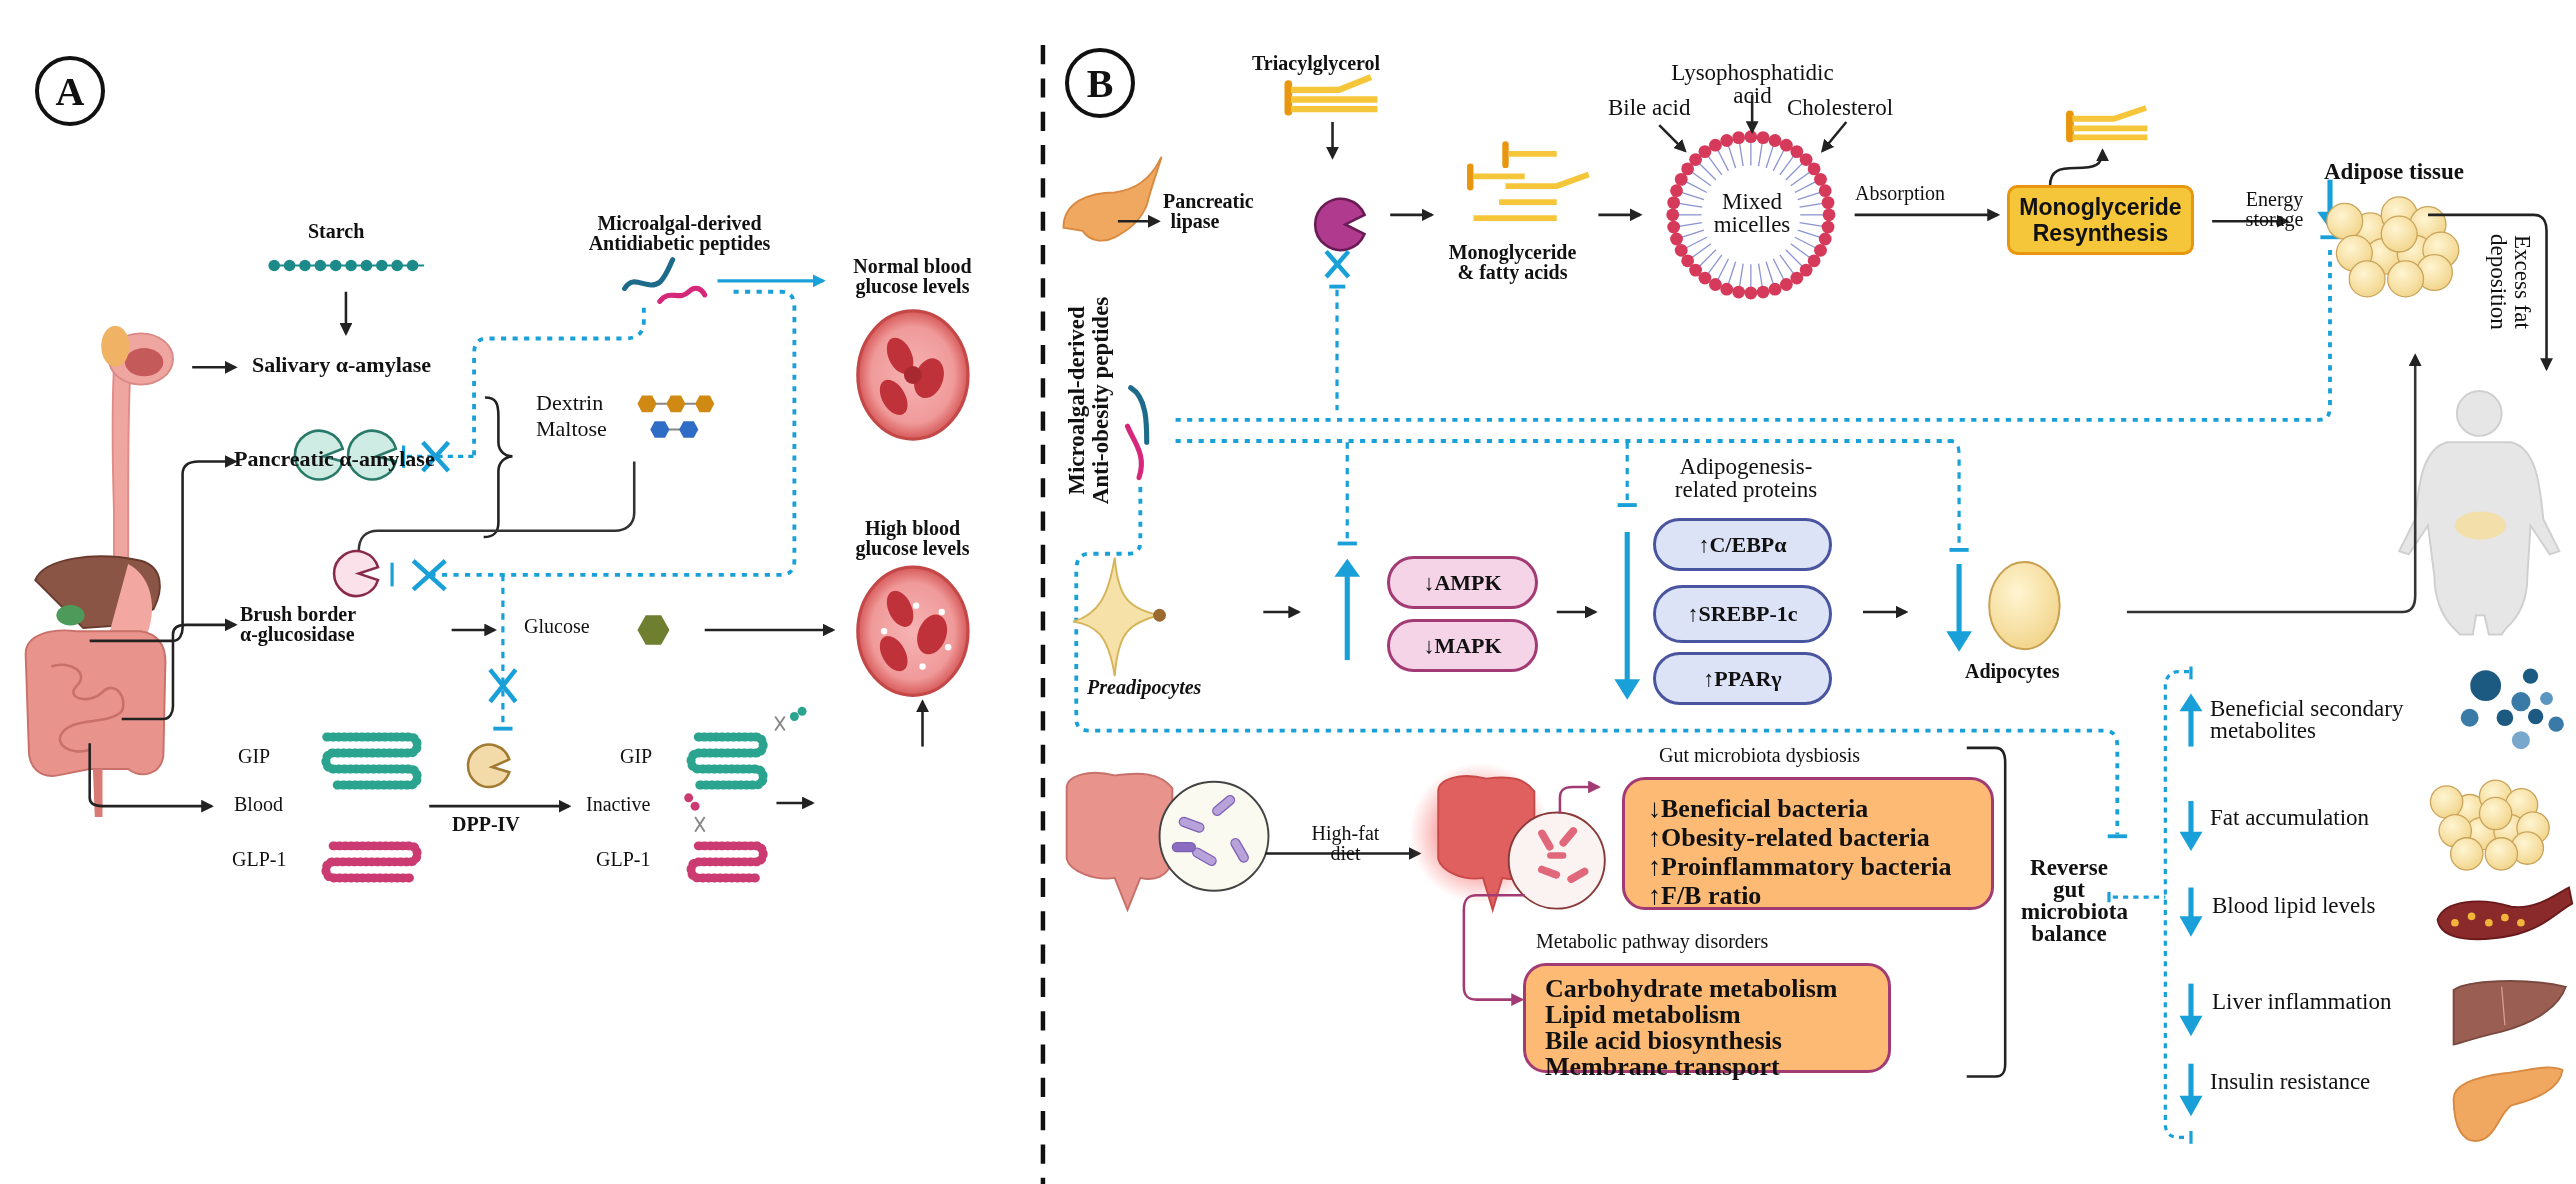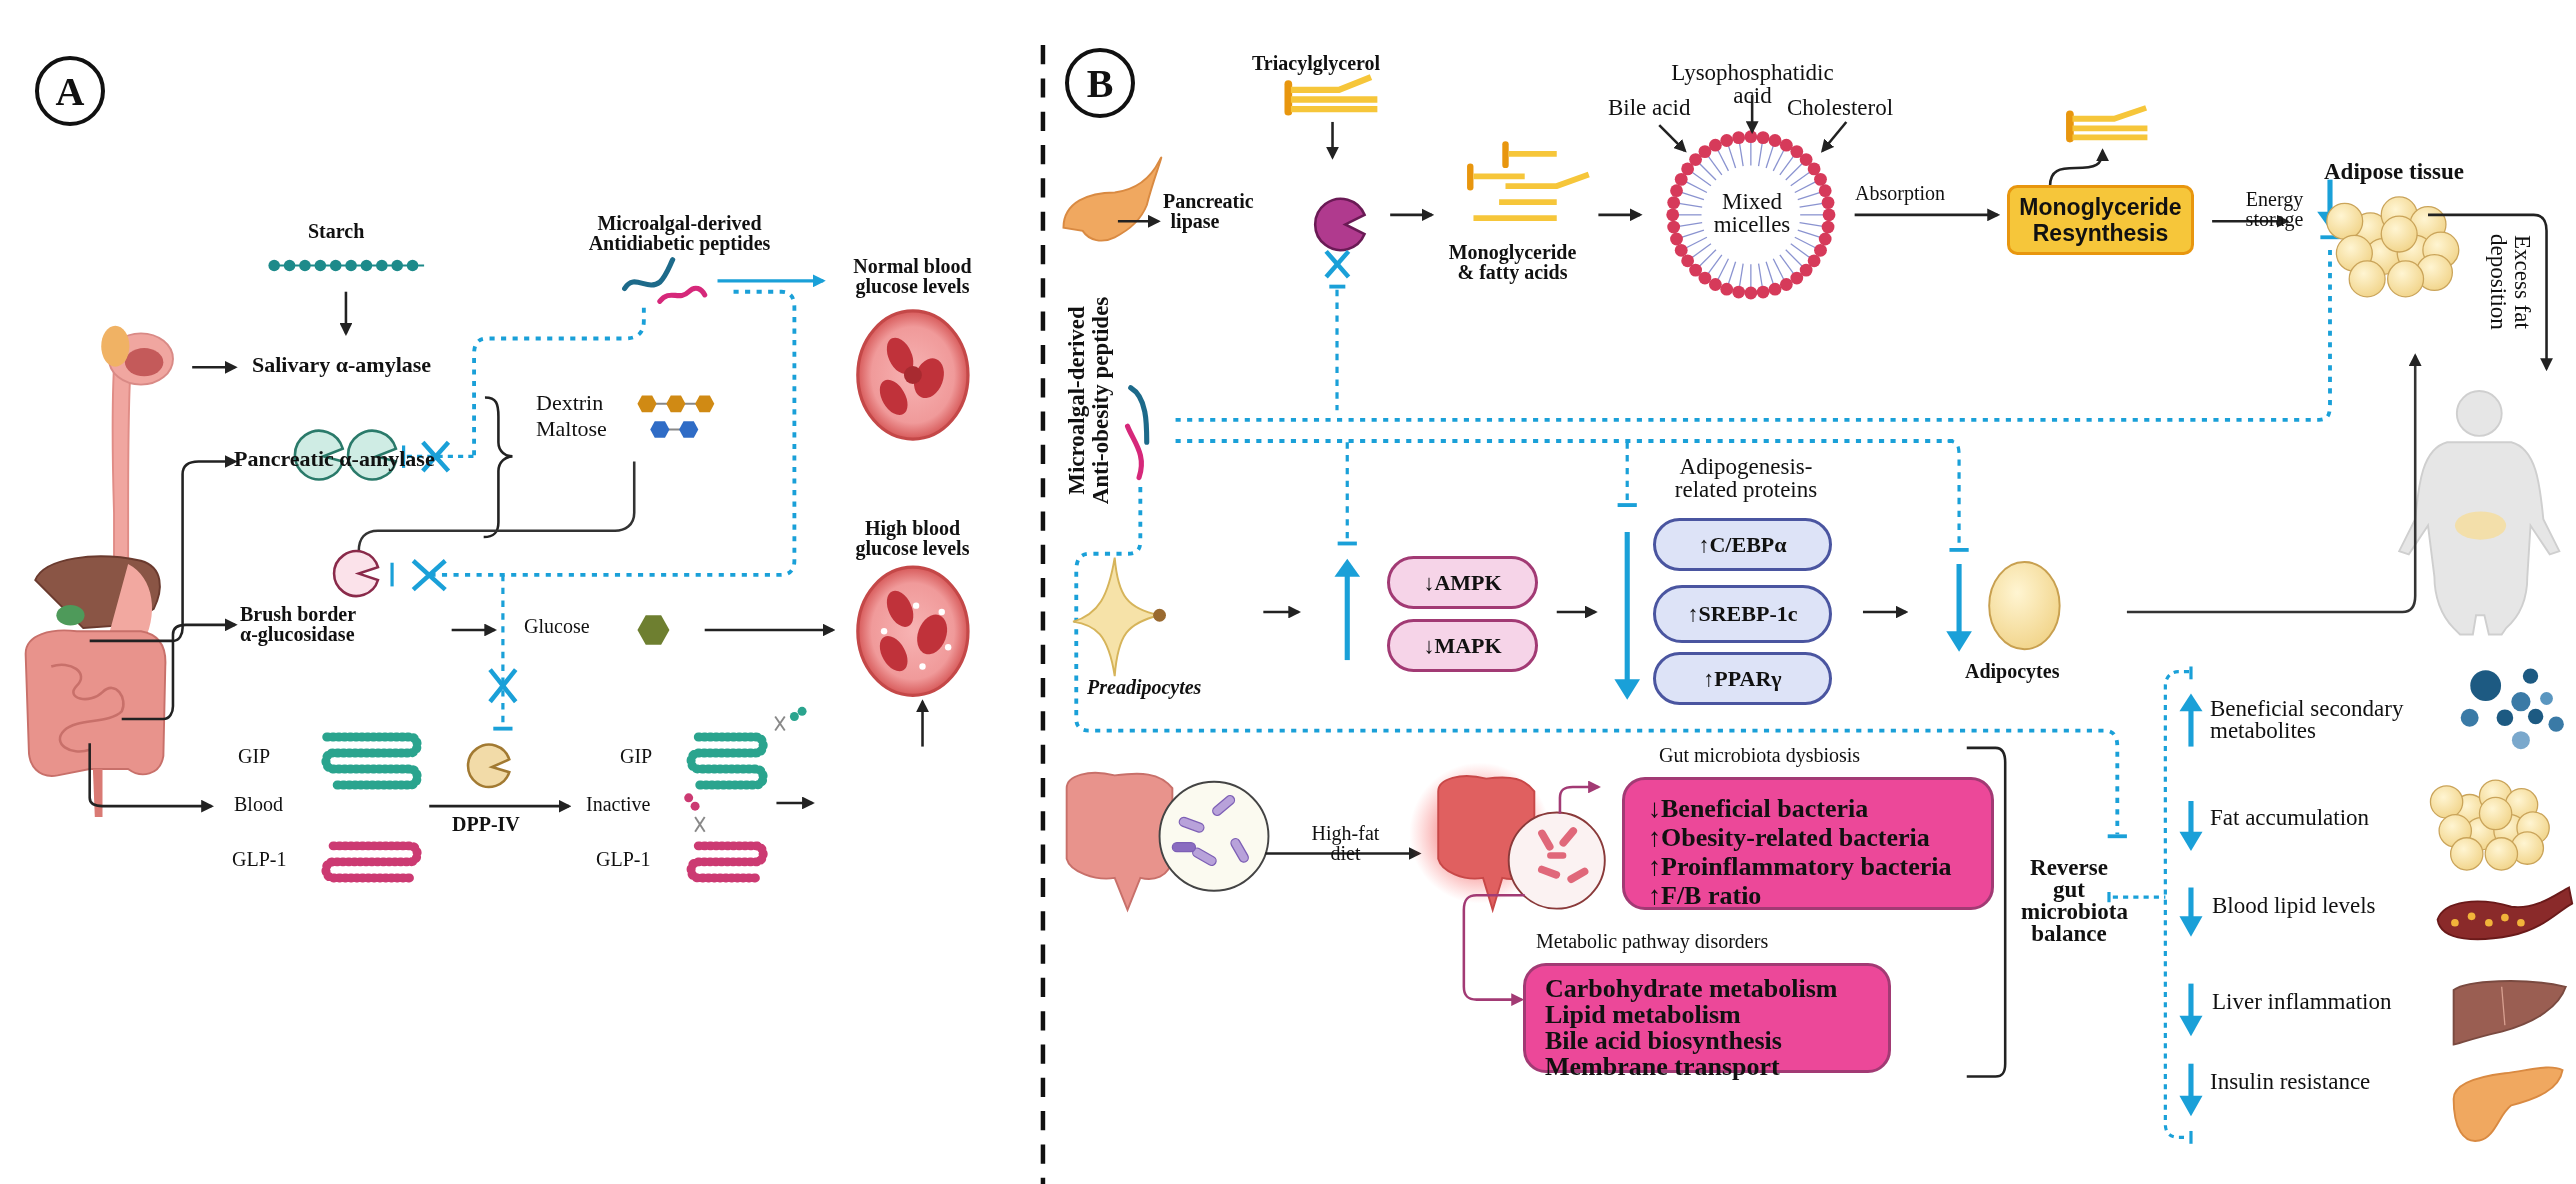--- a/index.html
+++ b/index.html
@@ -25,21 +25,21 @@
     align-items: center; justify-content: center; font-weight: bold; font-size: 40px;
   }
   .pill {
     position: absolute; box-sizing: border-box; border-radius: 38px;
     display: flex; align-items: center; justify-content: center; font-weight: bold;
   }
   .pill-pink { background: #f6d4e8; border: 3.8px solid #a23a74; }
   .pill-blue { background: #dde3f7; border: 3.8px solid #4a55a0; }
   .pill-insulin { background: #f1cfcb; border: 3.8px solid #6d2a22; border-radius: 51px; }
   .box-list {
-    position: absolute; box-sizing: border-box; background: #ec4899;
+    position: absolute; box-sizing: border-box; background: #fdba74;
     border: 3.8px solid #a23a74; border-radius: 23px; padding: 14px 23px;
     font-weight: bold; font-size: 26px; line-height: 1.12;
   }
   .box-list div { white-space: nowrap; }
   .resynth {
     position: absolute; box-sizing: border-box; background: #f6c63a;
     border: 3.8px solid #e8960e; border-radius: 10.3px; display: flex; flex-direction: column;
     align-items: center; justify-content: center; font-family: "Liberation Sans", "DejaVu Sans", sans-serif;
     font-weight: bold; font-size: 23px; line-height: 1.15;
   }

